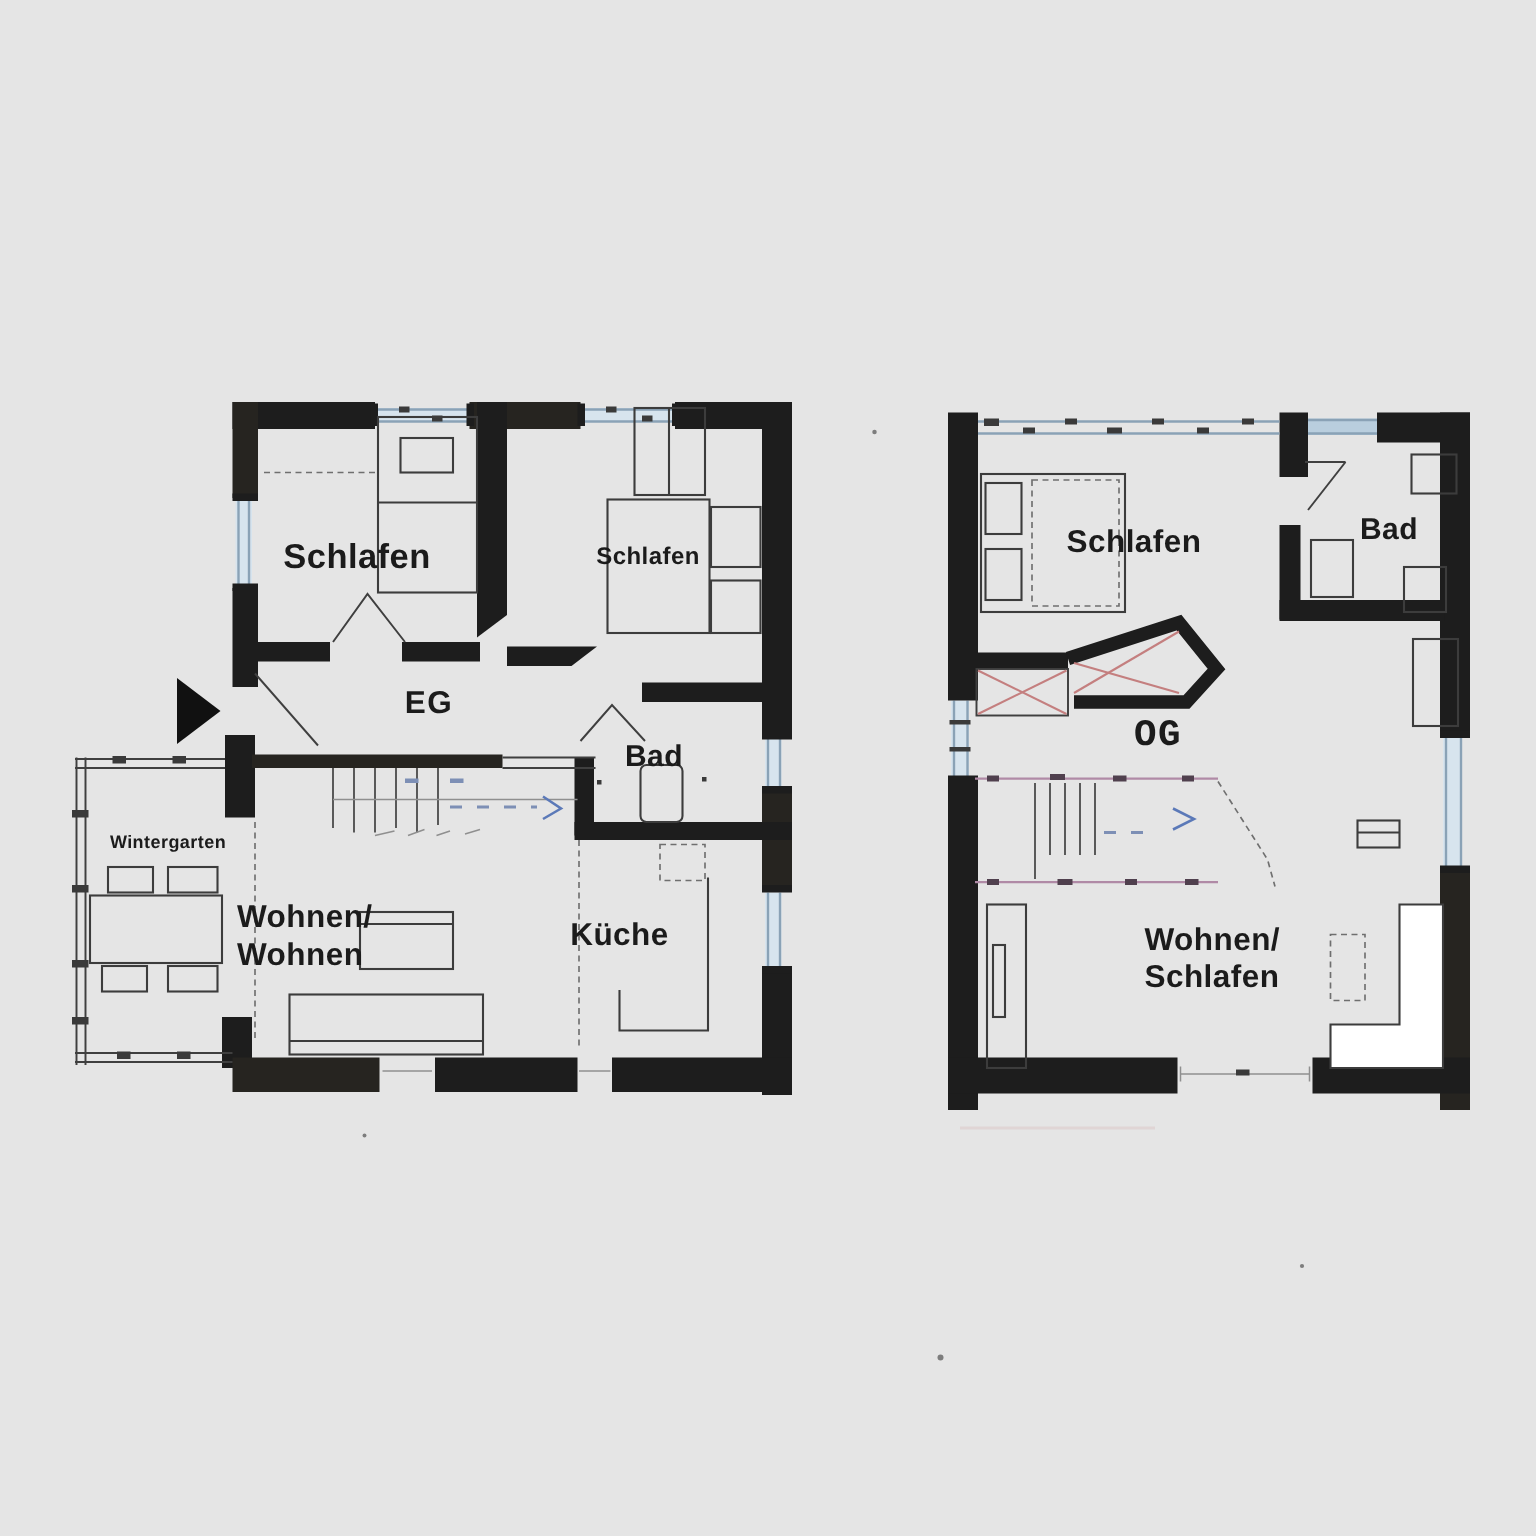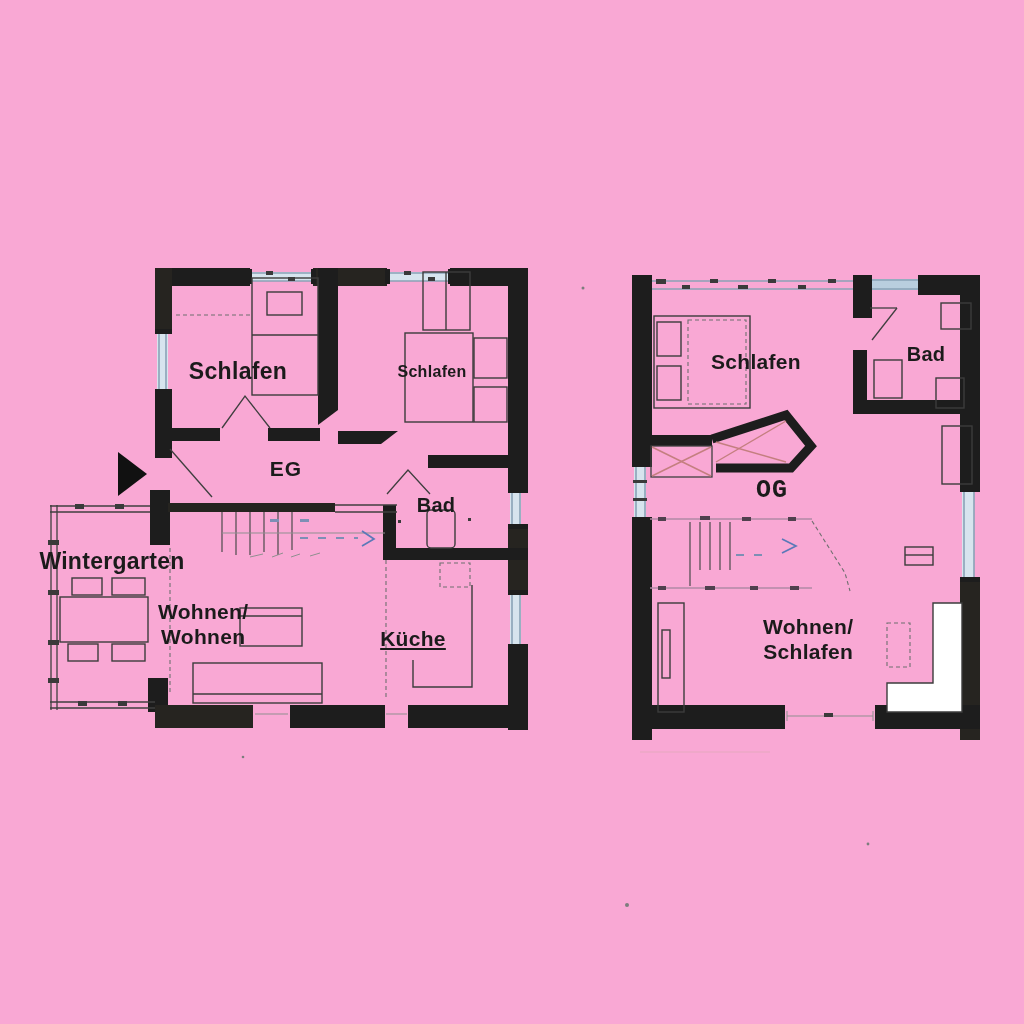--- a/index.html
+++ b/index.html
@@ -1,17 +1,17 @@
 <!DOCTYPE html>
 <html><head>
 <meta charset="utf-8">
 <style>
   html,body{margin:0;padding:0;background:#ffffff;}
-  .canvas{position:relative;width:1024px;height:1024px;background:#f9a8d4;overflow:hidden;
-          font-family:"Liberation Sans",sans-serif;text-align:center;}
+  .canvas{position:relative;width:1024px;height:1024px;background:#e5e5e5;overflow:hidden;
+          font-family:"Liberation Sans",sans-serif;}
   .scan{position:absolute;inset:0;filter:blur(0.35px);}
   svg{position:absolute;left:0;top:0;}
   .label{position:absolute;color:#1b1b1b;font-weight:700;white-space:nowrap;
          transform:translate(-50%,-50%);letter-spacing:0.3px;}
   .label.twoline{transform:none;white-space:normal;}
   .label.twoline span{display:block;line-height:1.18;}
   
   .w{fill:#1d1d1d;}
   .w2{fill:#262420;}
   .thin{stroke:#3f3f3f;stroke-width:1.3;fill:none;}
@@ -325,28 +325,28 @@
   </svg>
 
   <div class="label" style="left:238px;top:371px;font-size:23px;">Schlafen</div>
 
   <div class="label" style="left:432px;top:372px;font-size:16px;">Schlafen</div>
 
   <div class="label" style="left:286px;top:469px;font-size:21px;letter-spacing:1px;">EG</div>
 
   <div class="label" style="left:436px;top:505px;font-size:20px;">Bad</div>
 
-  <div class="label" style="left:112px;top:561px;font-size:23px;">Wintergarten</div>
+  <div class="label" style="left:112px;top:561px;font-size:12px;">Wintergarten</div>
 
   <div class="label twoline" style="left:158px;top:600px;font-size:21px;">
     <span>Wohnen/</span>
     <span>Wohnen</span>
   </div>
 
-  <div class="label" style="left:413px;top:639px;font-size:21px;text-decoration:underline;">Küche</div>
+  <div class="label" style="left:413px;top:624px;font-size:21px;">Küche</div>
 
   <div class="label" style="left:756px;top:362px;font-size:21px;">Schlafen</div>
 
   <div class="label" style="left:926px;top:354px;font-size:20px;">Bad</div>
 
   <div class="label" style="left:772px;top:490px;font-size:25px;letter-spacing:1px;font-family:Liberation Mono, monospace;">OG</div>
 
   <div class="label twoline" style="left:763px;top:615px;font-size:21px;">
     <span>Wohnen/</span>
     <span>Schlafen</span>

